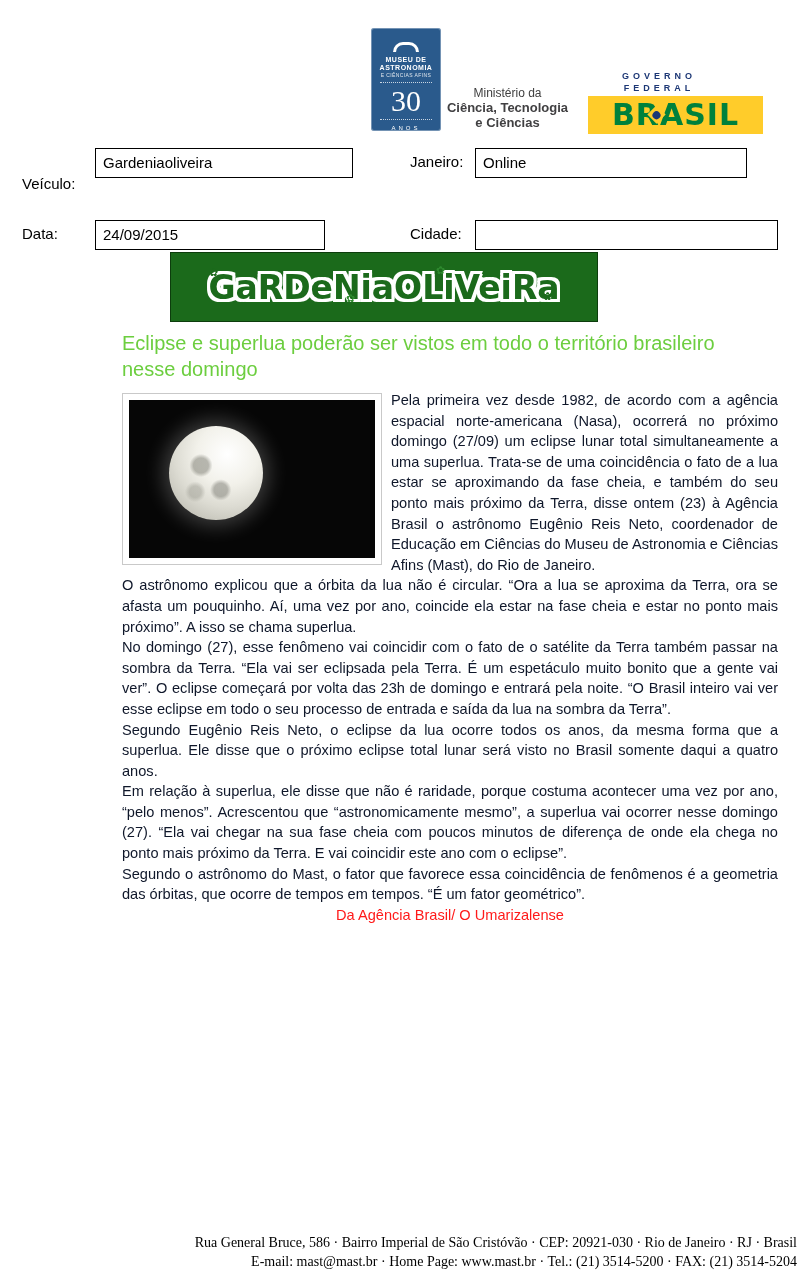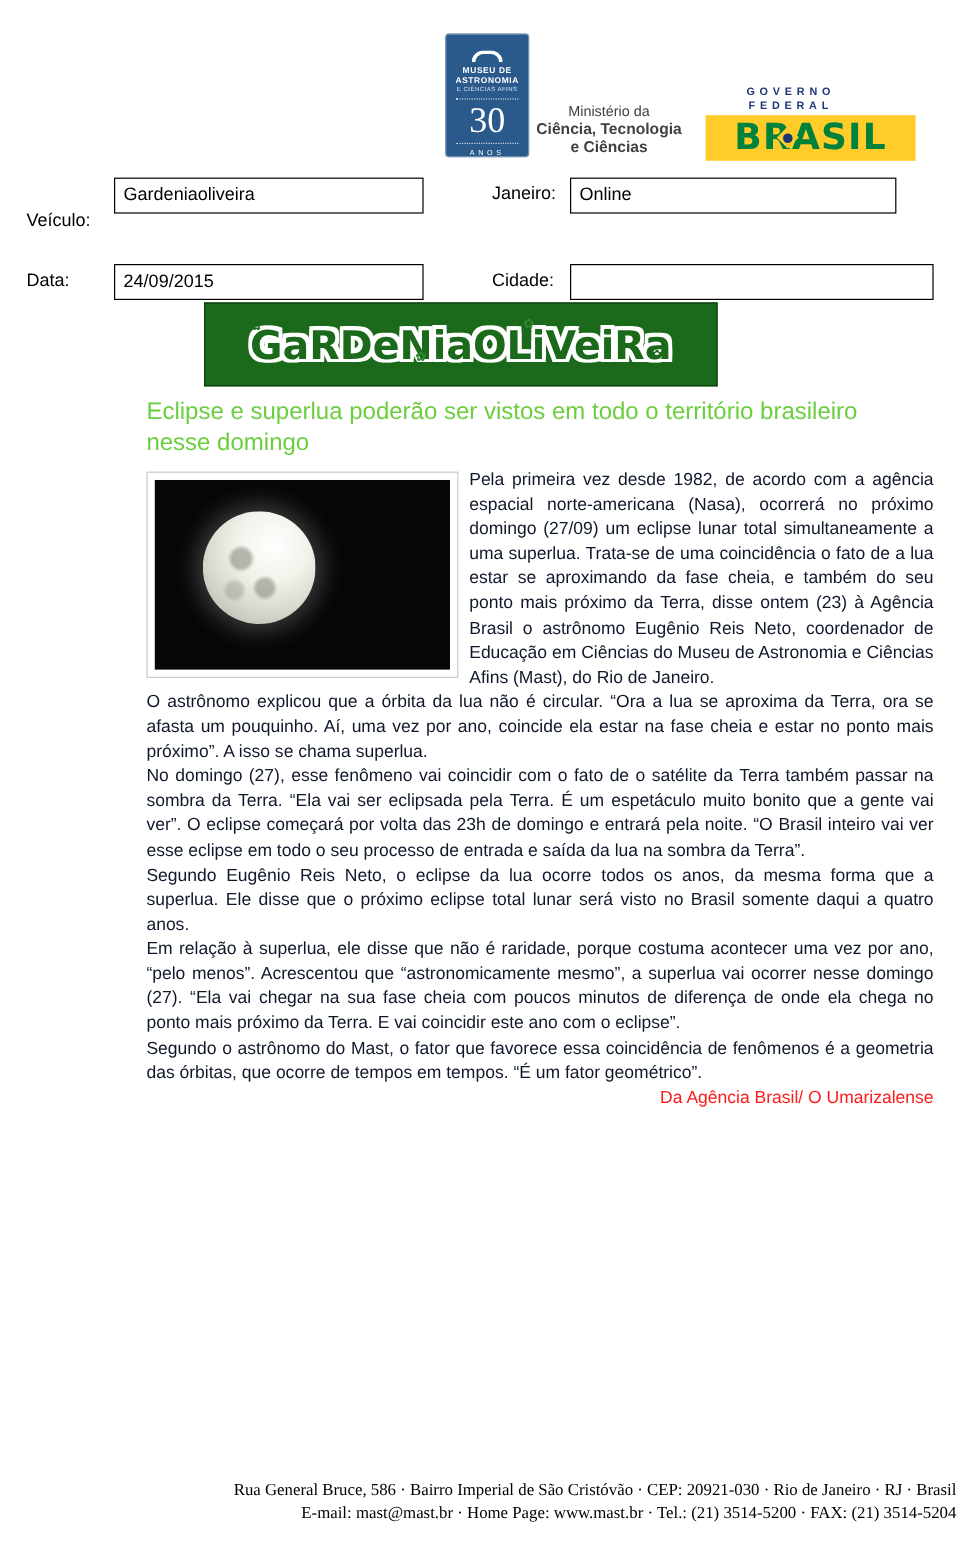--- a/index.html
+++ b/index.html
@@ -56,21 +56,21 @@
   .form-label { position:absolute; font-size:15px; color:#000; }
   .form-box {
     position:absolute; height:30px; border:1px solid #000; background:#fff;
     font-size:15px; color:#000; padding:5px 7px; line-height:18px;
   }
   .lbl-veiculo { left:22px;  top:153px;margin-top:22px; }
   .box-veiculo { left:95px;  top:148px; width:258px; }
   .lbl-editoria{ left:410px; top:153px; }
   .box-editoria{ left:475px; top:148px; width:272px; }
   .lbl-data    { left:22px;  top:225px; }
-  .box-data    { left:95px;  top:220px; width:258px; }
+  .box-data    { left:95px;  top:220px; width:230px; }
   .lbl-cidade  { left:410px; top:225px; }
   .box-cidade  { left:475px; top:220px; width:303px; }
 
   
   .banner {
     position:absolute; left:170px; top:252px; width:428px; height:70px;
     background:#1B6A1B; border:1px solid #0d3d0d;
     display:flex; align-items:center; justify-content:center; overflow:hidden;
   }
   .banner-text {
@@ -102,21 +102,21 @@
     background:
       radial-gradient(circle at 34% 42%, rgba(130,130,120,.55) 0 9%, rgba(130,130,120,0) 14%),
       radial-gradient(circle at 55% 68%, rgba(120,120,112,.5) 0 8%, rgba(120,120,112,0) 13%),
       radial-gradient(circle at 28% 70%, rgba(140,140,130,.4) 0 6%, rgba(140,140,130,0) 11%),
       radial-gradient(circle at 62% 30%, #ffffff 0%, #f2f1ea 35%, #dcdbd2 60%, #c3c2b8 82%, #a6a59b 100%);
     box-shadow:0 0 20px 6px rgba(255,255,255,.22);
   }
   .body-text p {
     font-size:14.6px; line-height:20.6px; color:#0f172a; text-align:justify;
   }
-  .credit { font-size:14.6px; line-height:20.6px; color:#FF1A1A; text-align:right; }
+  .credit { font-size:14.6px; line-height:20.6px; color:#FF1A1A; text-align:center; }
 
   
   .footer {
     position:absolute; top:1233px; left:0; width:797px; text-align:right;
     font-family:Liberation Serif, serif; font-size:14px; line-height:19px; color:#000;
   }
 </style>
 </head>
 <body>
 

